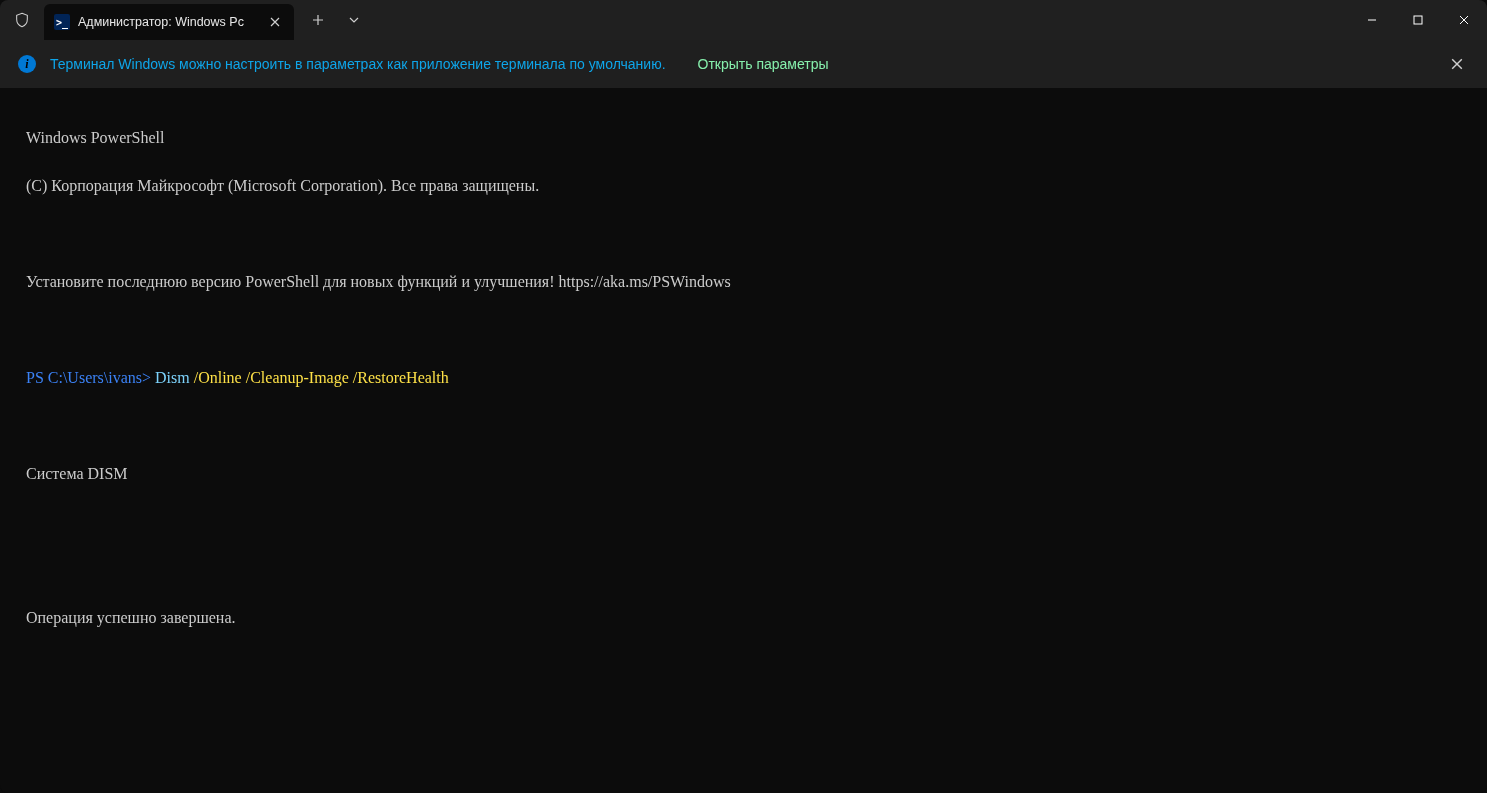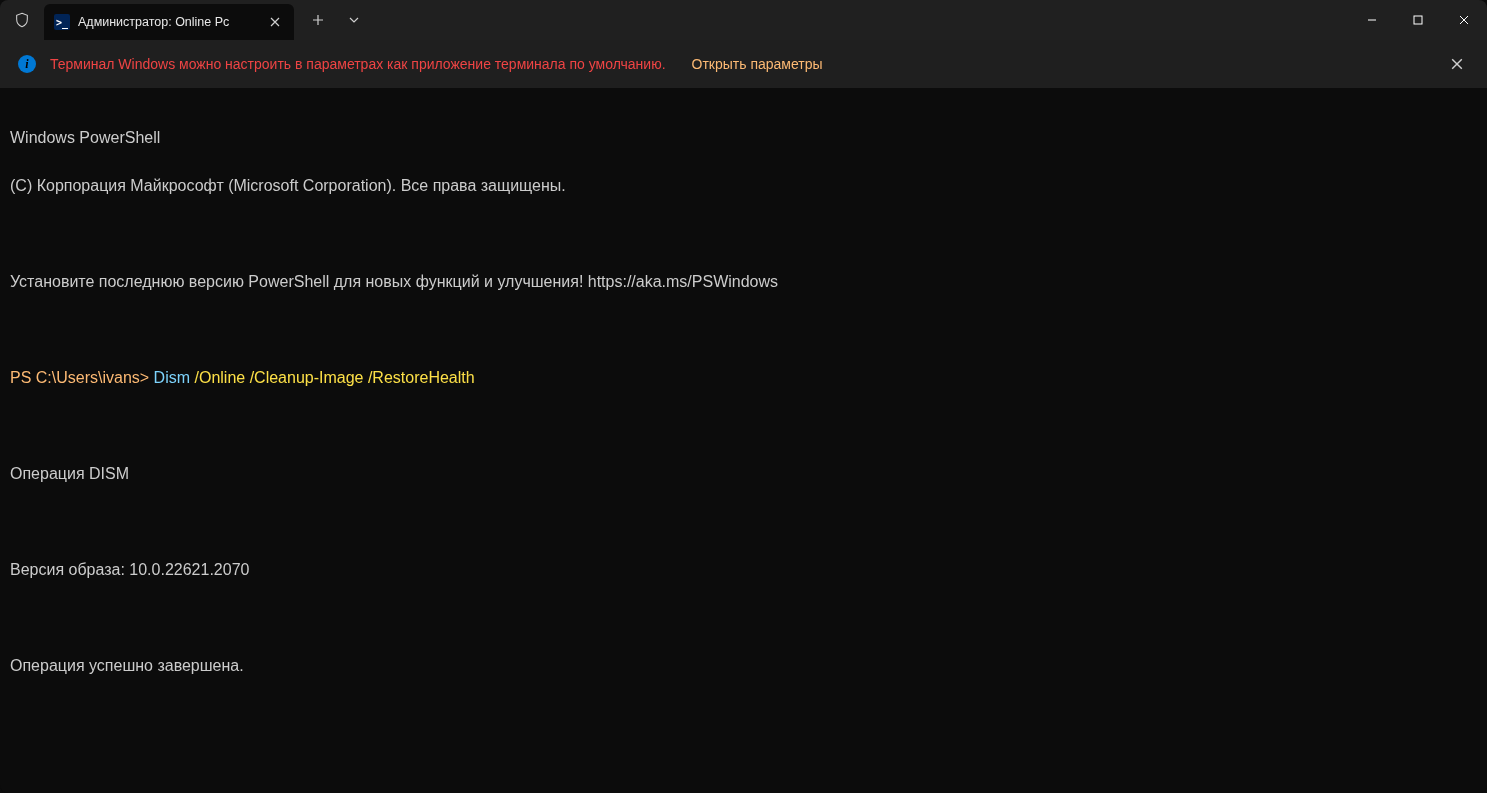--- a/index.html
+++ b/index.html
@@ -120,68 +120,68 @@
     background: #0078d4;
     display: inline-flex;
     align-items: center;
     justify-content: center;
     color: #000;
     font-weight: bold;
     font-size: 12px;
     font-family: Georgia, serif;
     font-style: italic;
   }
-  .infobar .info-text { color: #ef4444; text-align: center; }
+  .infobar .info-text { color: #0ea5e9; text-align: center; }
   .infobar .info-link {
-    color: #fdba74;
-    cursor: pointer;
-    margin-left: 12px;
+    color: #86efac;
+    cursor: pointer;
+    margin-left: 18px;
   }
   .infobar .info-spacer { flex: 1; }
   .infobar .info-close {
     color: #cfcfcf;
     cursor: pointer;
     width: 24px; height: 24px;
     display: inline-flex;
     align-items: center;
     justify-content: center;
     border-radius: 4px;
   }
   
   .terminal {
     flex: 1;
     background: #0c0c0c;
     color: #cccccc;
-    font-family: Liberation Sans, sans-serif;
+    font-family: Liberation Serif, serif;
     font-size: 16px;
     line-height: 24px;
-    padding: 14px 10px;
+    padding: 14px 26px;
     white-space: pre;
     overflow: hidden;
   }
   .term-line { display: block; }
-  .prompt { color: #fdba74; }
+  .prompt { color: #3b82f6; }
   .cmd-yellow { color: #7dd3fc; }
   .cmd-rest { color: #fde047; }
   @keyframes blink { 50% { opacity: 0; } }
 </style>
 </head>
 <body>
 
 <div class="window">
 
   <div class="titlebar">
     <div class="shield">
       <svg viewBox="0 0 24 24" fill="none" stroke="#d0d0d0" stroke-width="1.6">
         <path d="M12 2 L20 5 V11 C20 16 16.5 20.5 12 22 C7.5 20.5 4 16 4 11 V5 Z"></path>
       </svg>
     </div>
     <div class="tab">
       <span class="ps-icon">&gt;_</span>
-      <span class="tab-title">Администратор: Online Pc</span>
+      <span class="tab-title">Администратор: Windows Pc</span>
       <span class="tab-close">
         <svg width="10" height="10" viewBox="0 0 10 10">
             <path d="M1 1 L9 9 M9 1 L1 9" stroke="#cfcfcf" stroke-width="1.2"></path>
           </svg>
       </span>
     </div>
     <div class="tab-actions">
       <div class="tab-btn">
         <svg width="12" height="12" viewBox="0 0 12 12">
             <path d="M6 1 V11 M1 6 H11" stroke="#cfcfcf" stroke-width="1.2"></path>
@@ -226,20 +226,19 @@
   </div>
 
   <div class="terminal">
 <span class="term-line">Windows PowerShell</span>
 <span class="term-line">(C) Корпорация Майкрософт (Microsoft Corporation). Все права защищены.</span>
 <span class="term-line"> </span>
 <span class="term-line">Установите последнюю версию PowerShell для новых функций и улучшения! https://aka.ms/PSWindows</span>
 <span class="term-line"> </span>
 <span class="term-line"><span class="prompt">PS C:\Users\ivans&gt; </span><span class="cmd-yellow">Dism</span><span class="cmd-rest"> /Online /Cleanup-Image /RestoreHealth</span></span>
 <span class="term-line"> </span>
-<span class="term-line">Операция DISM</span>
-<span class="term-line"> </span>
-<span class="term-line">Версия образа: 10.0.22621.2070</span>
+<span class="term-line">Cистема DISM</span>
+<span class="term-line"> </span>
 <span class="term-line"> </span>
 <span class="term-line">Операция успешно завершена.</span>
 
   </div>
 </div>
 
 </body></html>

